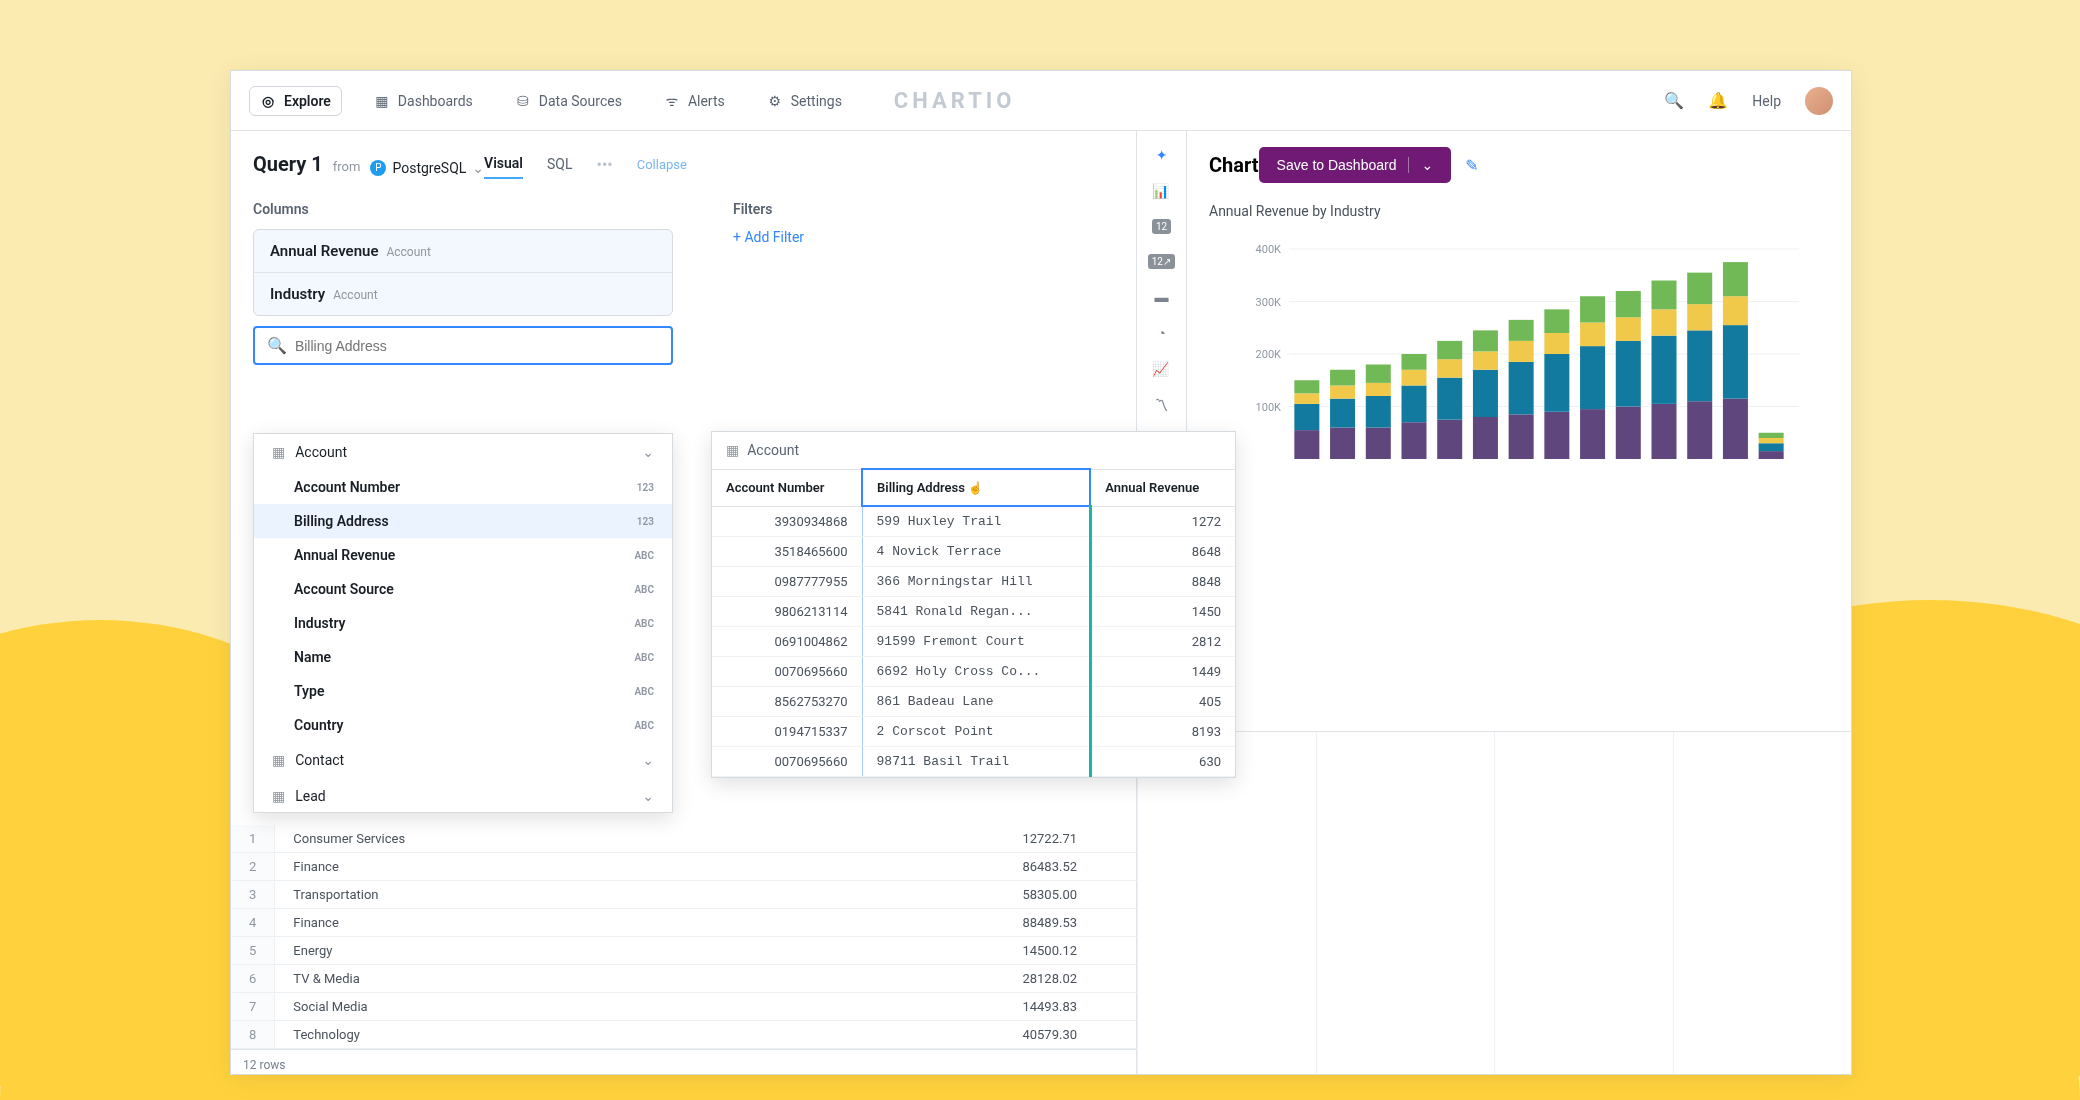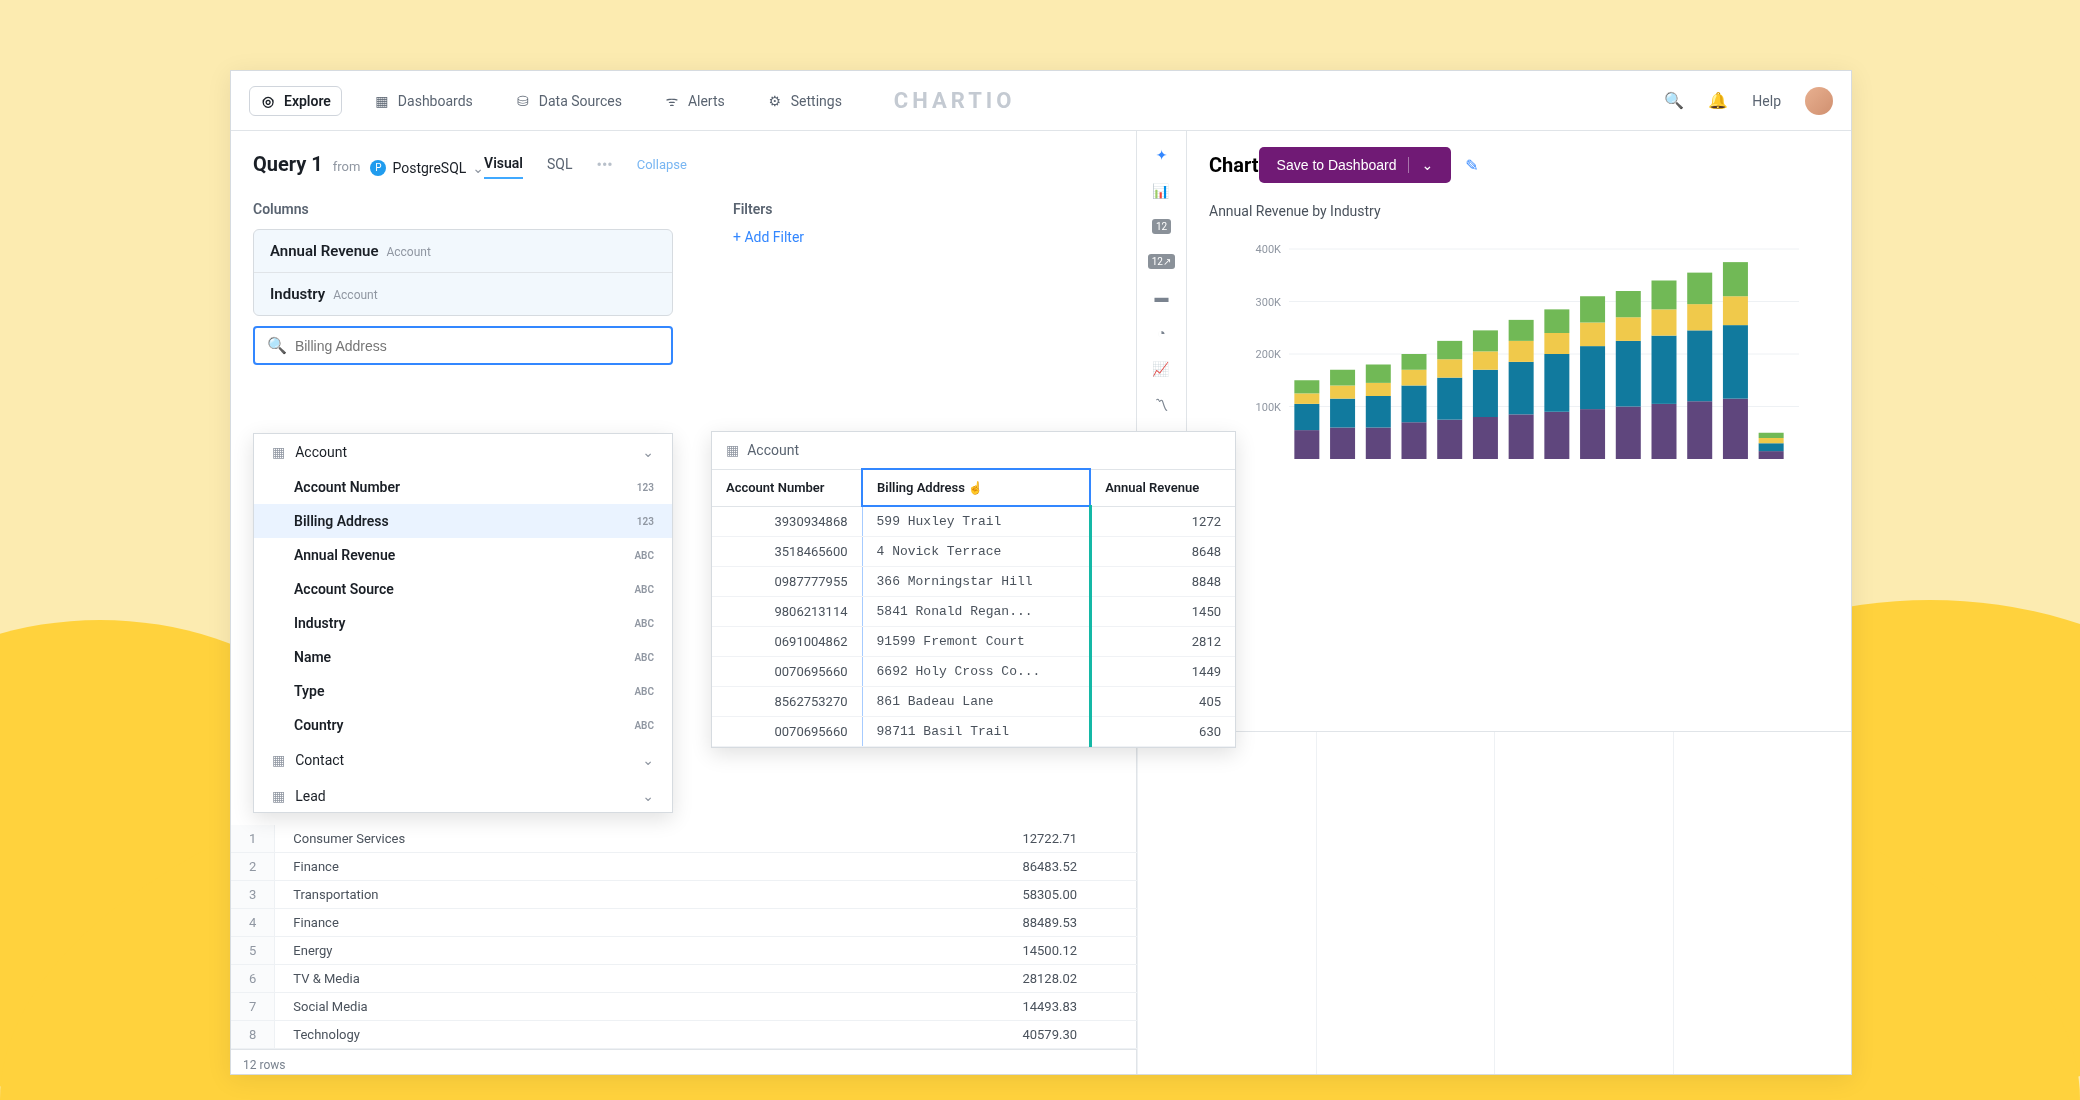--- a/index.html
+++ b/index.html
@@ -272,20 +272,25 @@
               </tr>
               <tr>
                 <td class="right">0070695660</td>
                 <td class="sel">6692 Holy Cross Co...</td>
                 <td class="right">1449</td>
               </tr>
               <tr>
                 <td class="right">8562753270</td>
                 <td class="sel">861 Badeau Lane</td>
                 <td class="right">405</td>
+              </tr>
+              <tr>
+                <td class="right">0194715337</td>
+                <td class="sel">2 Corscot Point</td>
+                <td class="right">8193</td>
               </tr>
               <tr>
                 <td class="right">0070695660</td>
                 <td class="sel">98711 Basil Trail</td>
                 <td class="right">630</td>
               </tr>
             </tbody>
         </table>
       </div>
 

